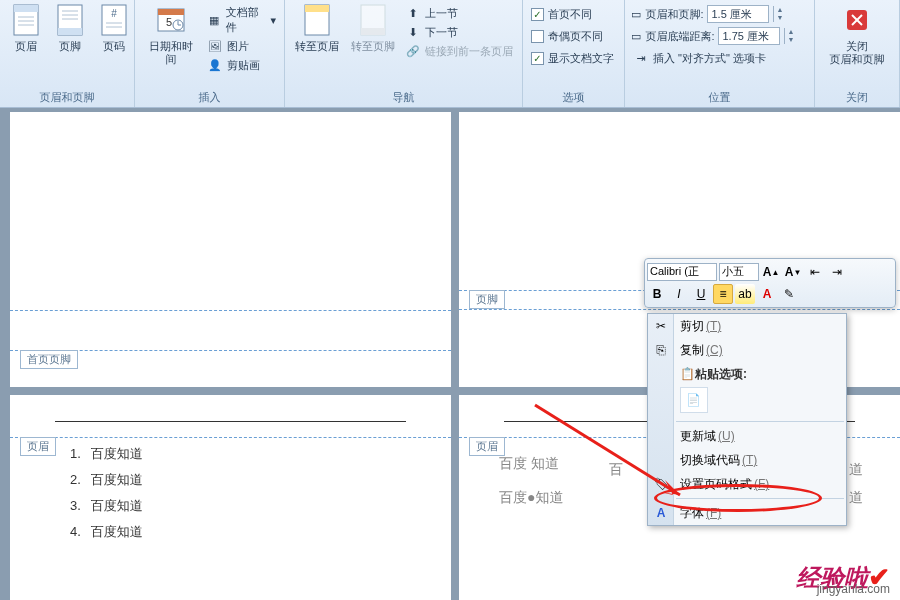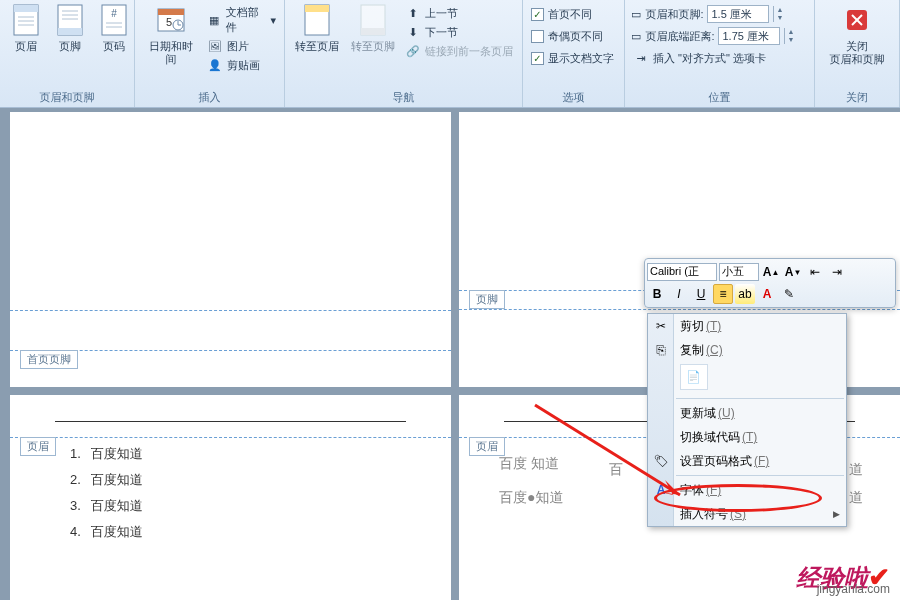--- a/index.html
+++ b/index.html
@@ -324,45 +324,41 @@
   <div class="mi">
       <span class="mico">✂</span>
       <span>剪切</span>
       <span class="mk">(T)</span>
     </div>
   <div class="mi">
       <span class="mico">⎘</span>
       <span>复制</span>
       <span class="mk">(C)</span>
     </div>
+  <div class="hdr"><span class="mico" style="left:4px">📋</span><span>粘贴选项:</span></div>
   <div class="paste-opt"><div class="paste-btn">📄</div></div>
   <div class="sep"></div>
   <div class="mi">
       <span>更新域</span>
       <span class="mk">(U)</span>
     </div>
   <div class="mi">
       <span>切换域代码</span>
       <span class="mk">(T)</span>
     </div>
   <div class="mi">
       <span class="mico">🏷</span>
       <span>设置页码格式</span>
       <span class="mk">(F)</span>
     </div>
   <div class="sep"></div>
   <div class="mi">
       <span class="mico" style="color:#2a5bd7;font-weight:bold">A</span>
       <span>字体</span>
       <span class="mk">(F)</span>
-    </div>
-  <div class="mi">
-      <span>插入符号</span>
-      <span class="mk">(S)</span>
-      <span class="arrow">▶</span>
     </div>
 </div>
 
 <div class="red-ellipse" style="top:484px;left:654px"></div>
 <svg class="red-arrow" style="top:400px;left:525px" width="180" height="110">
   <line x1="10" y1="5" x2="155" y2="95" stroke="#e8201a" stroke-width="3"></line>
   <polygon points="155,95 140,80 148,95 135,92" fill="#e8201a"></polygon>
 </svg>
 
 <div class="watermark">

